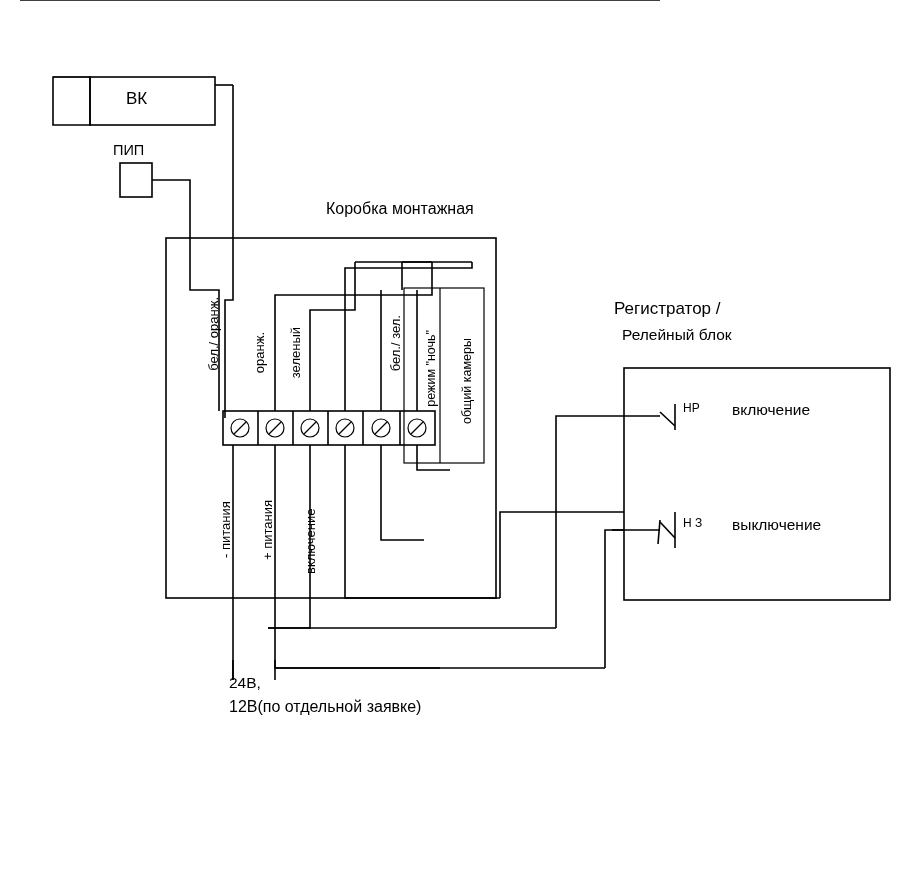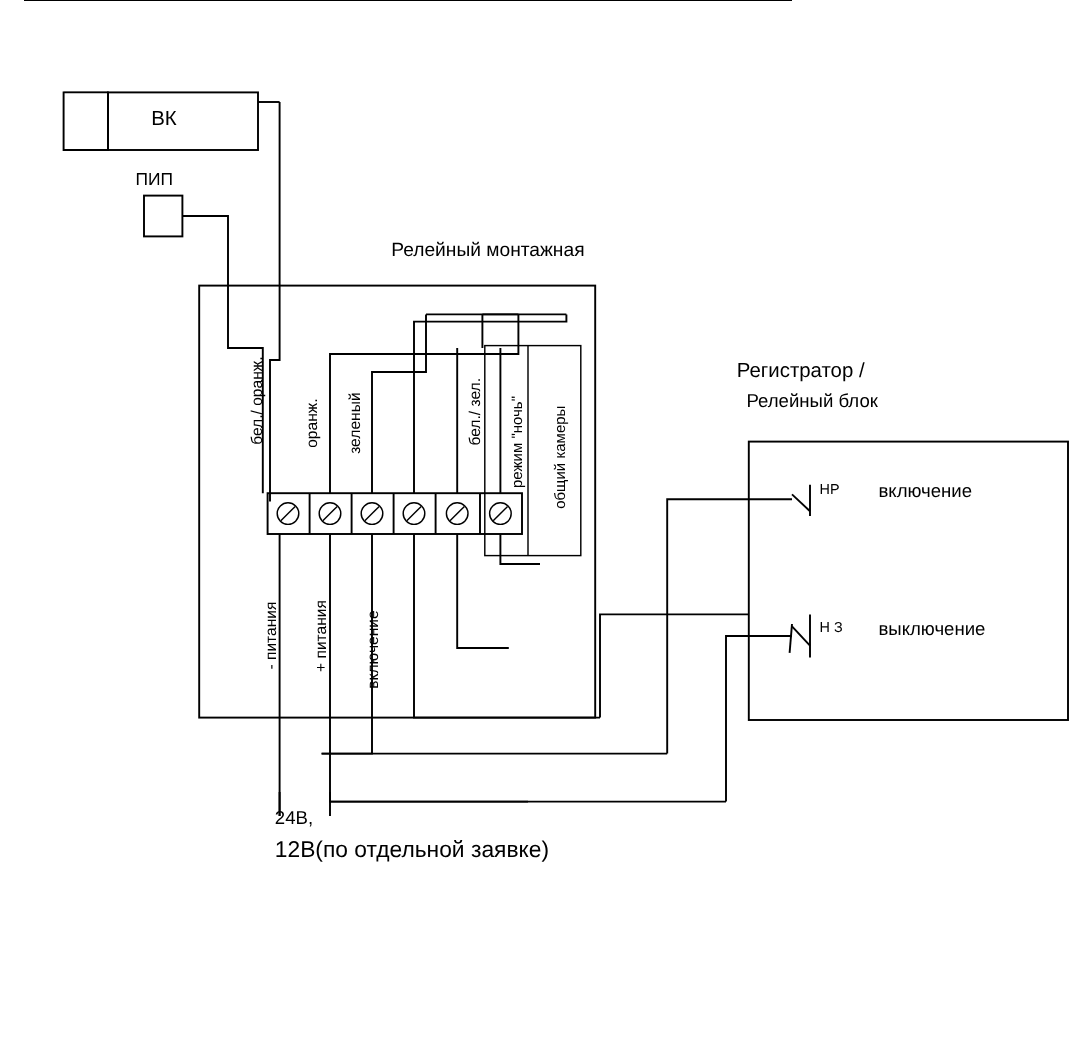--- a/index.html
+++ b/index.html
@@ -149,21 +149,21 @@
       <line x1="213" y1="660" x2="213" y2="680"></line>
       <line x1="255" y1="660" x2="255" y2="680"></line>
     </g>
 
   </svg>
 
   <div style="position:absolute; left:106px; top:89px; font-size:17px;">ВК</div>
 
   <div style="position:absolute; left:93px; top:142px; font-size:14.5px;text-align:right;">ПИП</div>
 
-  <div style="position:absolute; left:306px; top:200px; font-size:16px;">Релейный монтажная</div>
+  <div style="position:absolute; left:306px; top:200px; font-size:16px;">Коробка монтажная</div>
 
   <div style="position:absolute; left:594px; top:299px; font-size:17px;">Регистратор /</div>
   <div style="position:absolute; left:602px; top:326px; font-size:15.5px;">Релейный блок</div>
 
   <div style="position:absolute; left:186px; top:297px; width:110px; height:18px;
               transform-origin: 0 0; transform: rotate(-90deg) translate(-110px, 0);
               font-size:13px; white-space:nowrap; text-align:right;">бел./ оранж.</div>
 
   <div style="position:absolute; left:232px; top:332px; width:75px; height:18px;
               transform-origin: 0 0; transform: rotate(-90deg) translate(-75px, 0);
@@ -197,15 +197,15 @@
               transform-origin: 0 0; transform: rotate(-90deg) translate(-90px, 0);
               font-size:13px; white-space:nowrap; text-align:left;">включение</div>
 
   <div style="position:absolute; left:663px; top:401px; font-size:12px;">НР</div>
   <div style="position:absolute; left:712px; top:401px; font-size:15.5px;">включение</div>
 
   <div style="position:absolute; left:663px; top:516px; font-size:12px;">Н З</div>
   <div style="position:absolute; left:712px; top:516px; font-size:15.5px;">выключение</div>
 
   <div style="position:absolute; left:209px; top:674px; font-size:15.5px;">24В,</div>
-  <div style="position:absolute; left:209px; top:698px; font-size:19px;">12В(по отдельной заявке)</div>
+  <div style="position:absolute; left:209px; top:698px; font-size:16px;">12В(по отдельной заявке)</div>
 
 </div>
 
 </body></html>

